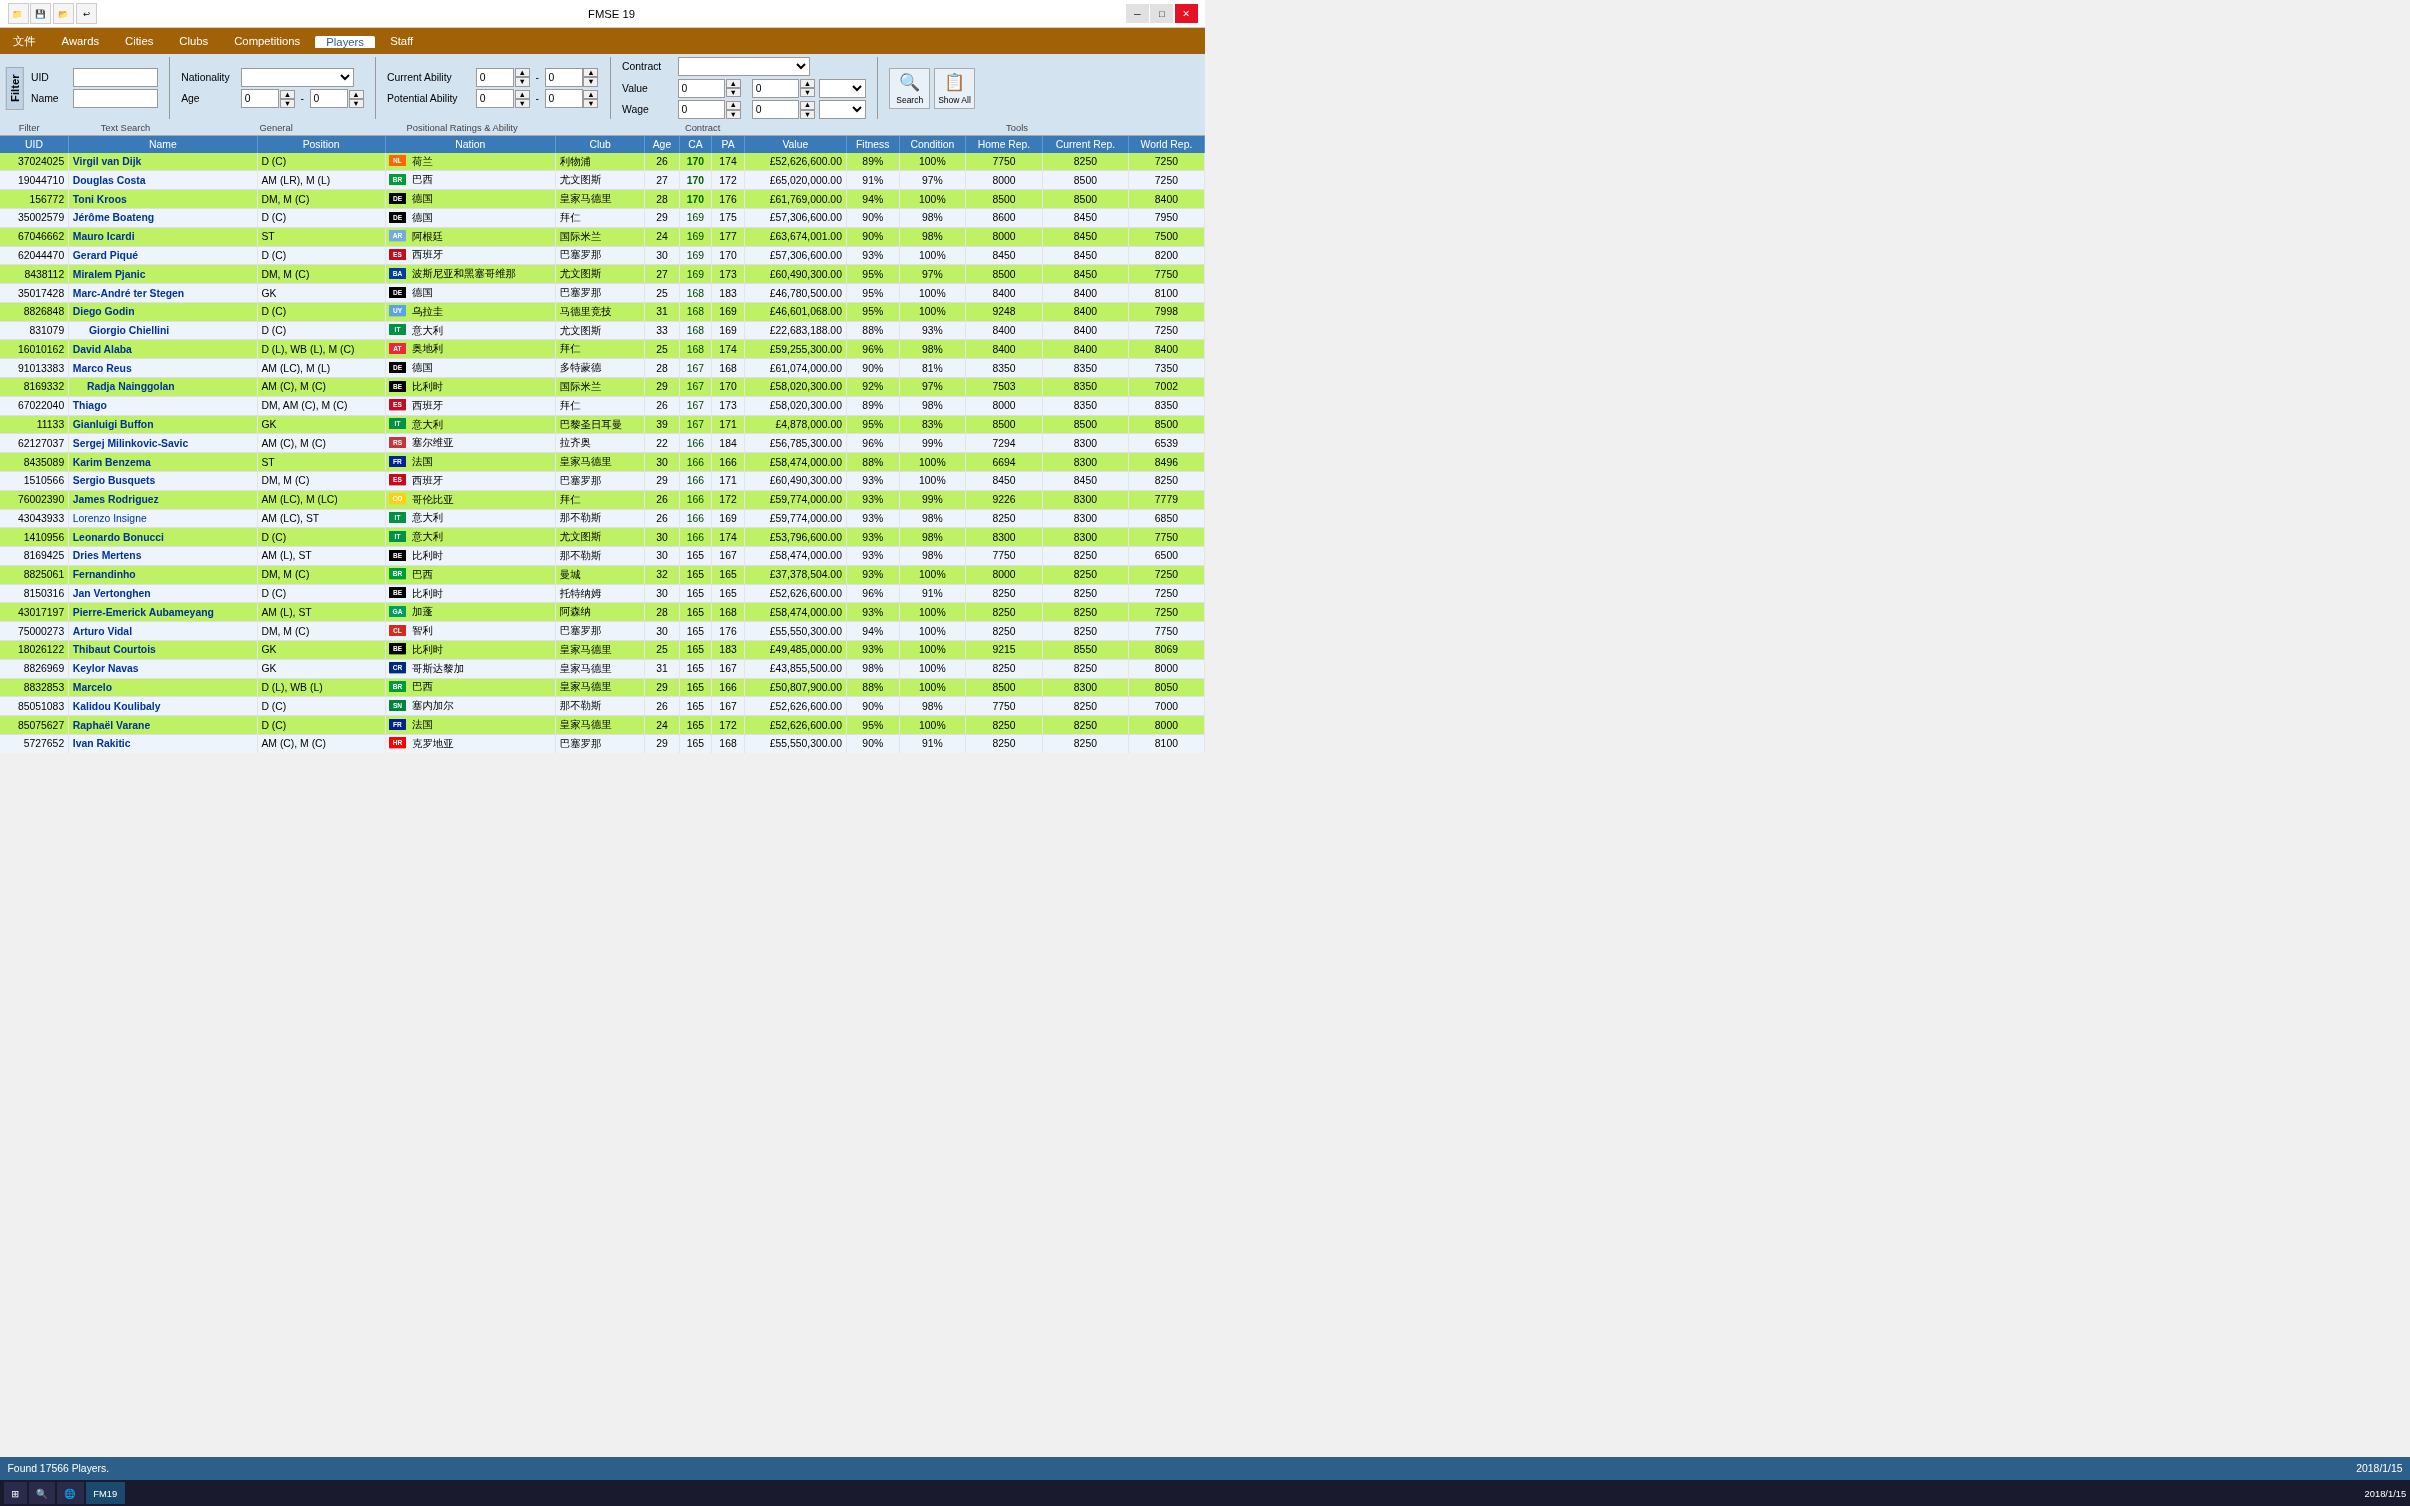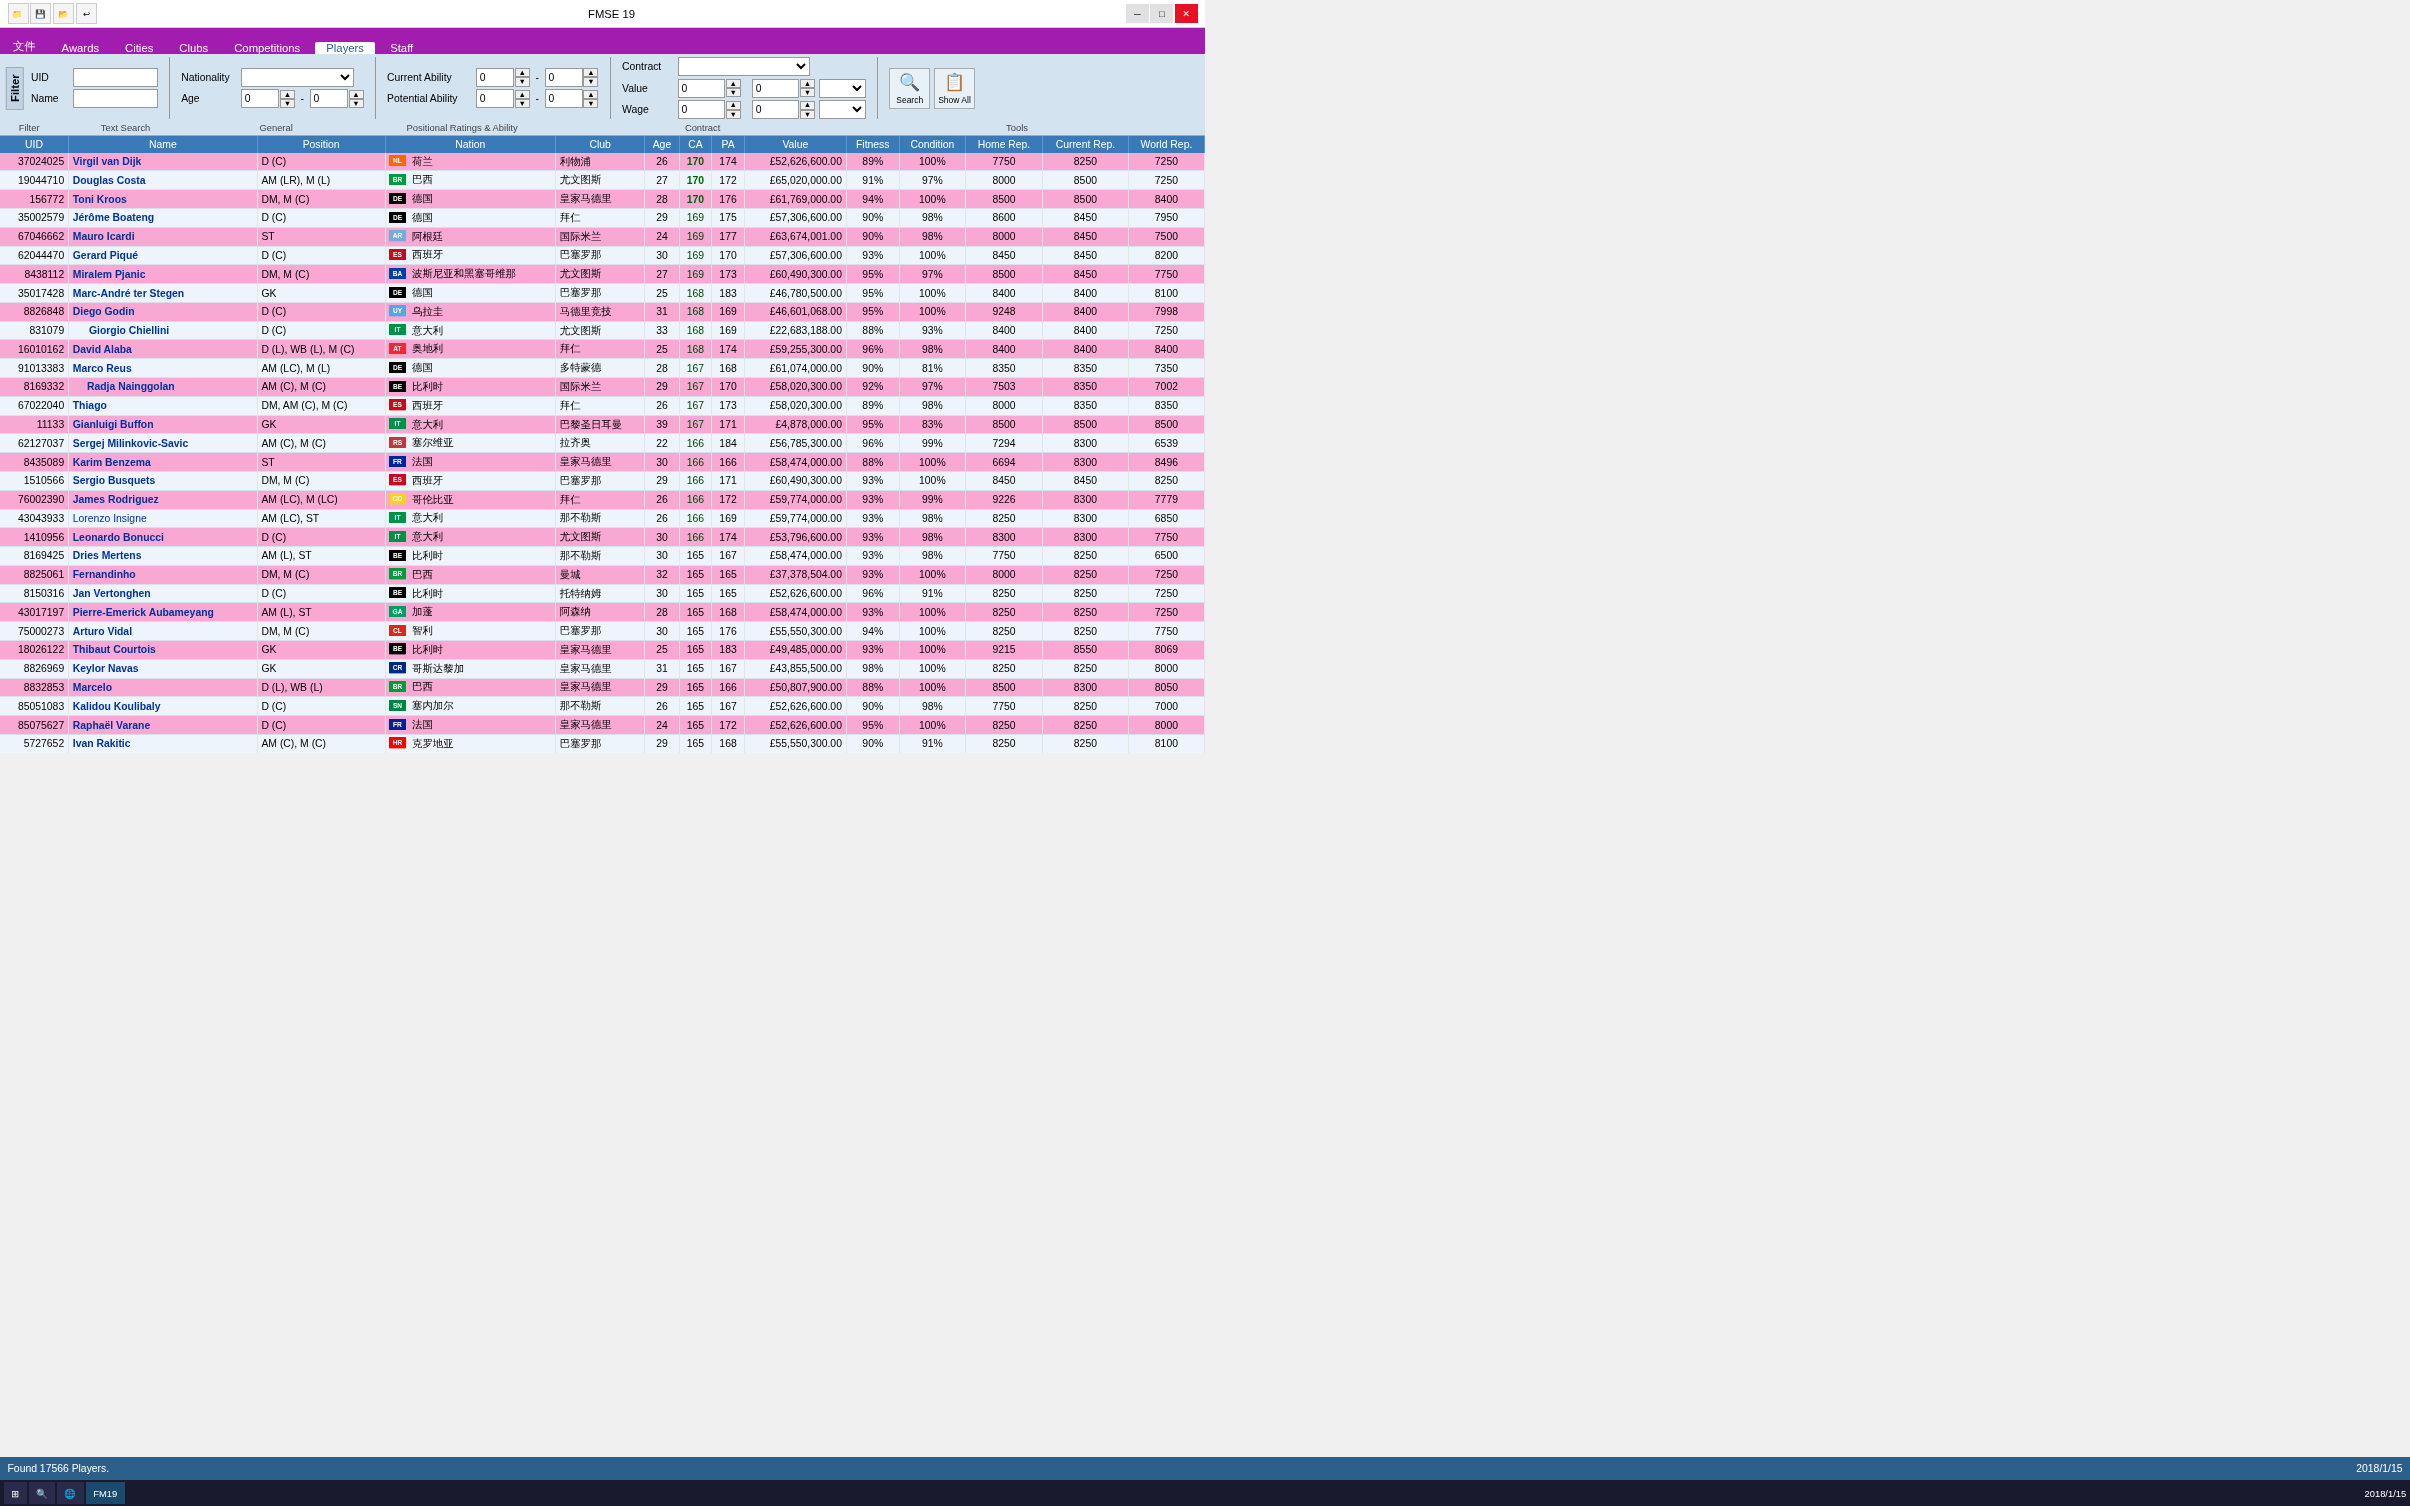--- a/index.html
+++ b/index.html
@@ -9,41 +9,41 @@
     .title-bar { background: #fff; height: 28px; display: flex; align-items: center; justify-content: space-between; border-bottom: 0.9px solid #ccc; padding: 0 7.5px; }
     .title-bar-left { display: flex; align-items: center; gap: 3.8px; }
     .title-bar-title { flex: 1; text-align: center; font-size: 11.3px; font-weight: normal; }
     .title-bar-controls { display: flex; gap: 1.9px; }
     .title-btn { width: 22.6px; height: 19px; border: none; background: #e1e1e1; cursor: pointer; font-size: 9.4px; display: flex; align-items: center; justify-content: center; }
     .title-btn.close { background: #e81123; color: #fff; }
     .toolbar-icons { display: flex; align-items: center; gap: 1.9px; }
     .tb-icon { width: 21px; height: 21px; border: 0.9px solid #ccc; background: #f5f5f5; display: flex; align-items: center; justify-content: center; font-size: 8.5px; cursor: pointer; }
     
     
-    .menu-bar { background: #a21caf; height: 26px; display: flex; align-items: flex-end; }
+    .menu-bar { background: #a16207; height: 26px; display: flex; align-items: center; }
     .menu-item { color: #fff; padding: 0 13px; display: flex; align-items: center; font-size: 11.3px; cursor: pointer; }
     .menu-item.selected { background: #fff; color: #2c5f8a; border-radius: 1.9px 1.9px 0 0; margin: 1.9px 1.9px 0; padding: 0 11.3px; }
     .filter-group { display: flex; gap: 3.8px; align-items: center; }
     .filter-field-label { font-size: 10.4px; width: 38px; }
     .filter-input { height: 19px; border: 0.9px solid #999; background: #fff; padding: 0 2.8px; font-size: 10.4px; width: 104px; }
     .filter-select { height: 19px; border: 0.9px solid #999; background: #fff; padding: 0 1.9px; font-size: 10.4px; width: 113px; }
     .filter-number { height: 19px; border: 0.9px solid #999; background: #fff; padding: 0 2.8px; font-size: 10.4px; width: 38px; }
     .tool-btn { width: 41px; height: 41px; border: 0.9px solid #aaa; background: #e8f0f8; cursor: pointer; display: flex; flex-direction: column; align-items: center; justify-content: center; font-size: 8.5px; gap: 1.9px; }
     .tool-icon { font-size: 17px; }
     .spin-btn { width: 15px; height: 9.4px; border: 0.9px solid #999; background: #f0f0f0; font-size: 7.5px; display: flex; align-items: center; justify-content: center; cursor: pointer; line-height: 1; }
     .spin-wrap { display: flex; flex-direction: column; }
     .num-spin { display: flex; align-items: center; gap: 0.9px; }
     .range-sep { padding: 0 1.9px; font-size: 10.4px; }
     
     
     .table-wrapper { overflow-y: auto; overflow-x: auto; height: calc(100% - 207px); }
     table { width: 100%; border-collapse: collapse; font-size: 10.4px; }
     thead tr { background: #3a7ab8; color: #fff; }
     thead th { padding: 2.8px 3.8px; text-align: center; border-right: 0.9px solid #5a9ad4; font-weight: normal; white-space: nowrap; cursor: pointer; user-select: none; position: sticky; top: 0; z-index: 10; }
-    tbody tr { background: #f9a8d4; }
+    tbody tr { background: #bef264; }
     tbody tr:nth-child(even) { background: #eef4fb; }
     tbody td { padding: 1.9px 3.8px; border-bottom: 0.9px solid #dde; border-right: 0.9px solid #e5e5e5; white-space: nowrap; }
     .td-right { text-align: right; }
     .td-center { text-align: center; }
     
     
     .status-bar { background: #2c5f8a; color: #fff; height: 22.6px; display: flex; align-items: center; padding: 0 7.5px; font-size: 10.4px; position: fixed; bottom: 26px; left: 0; right: 0; }
     
     
     .taskbar { background: #1a1a2e; height: 26px; display: flex; align-items: center; padding: 0 3.8px; gap: 1.9px; position: fixed; bottom: 0; left: 0; right: 0; }

